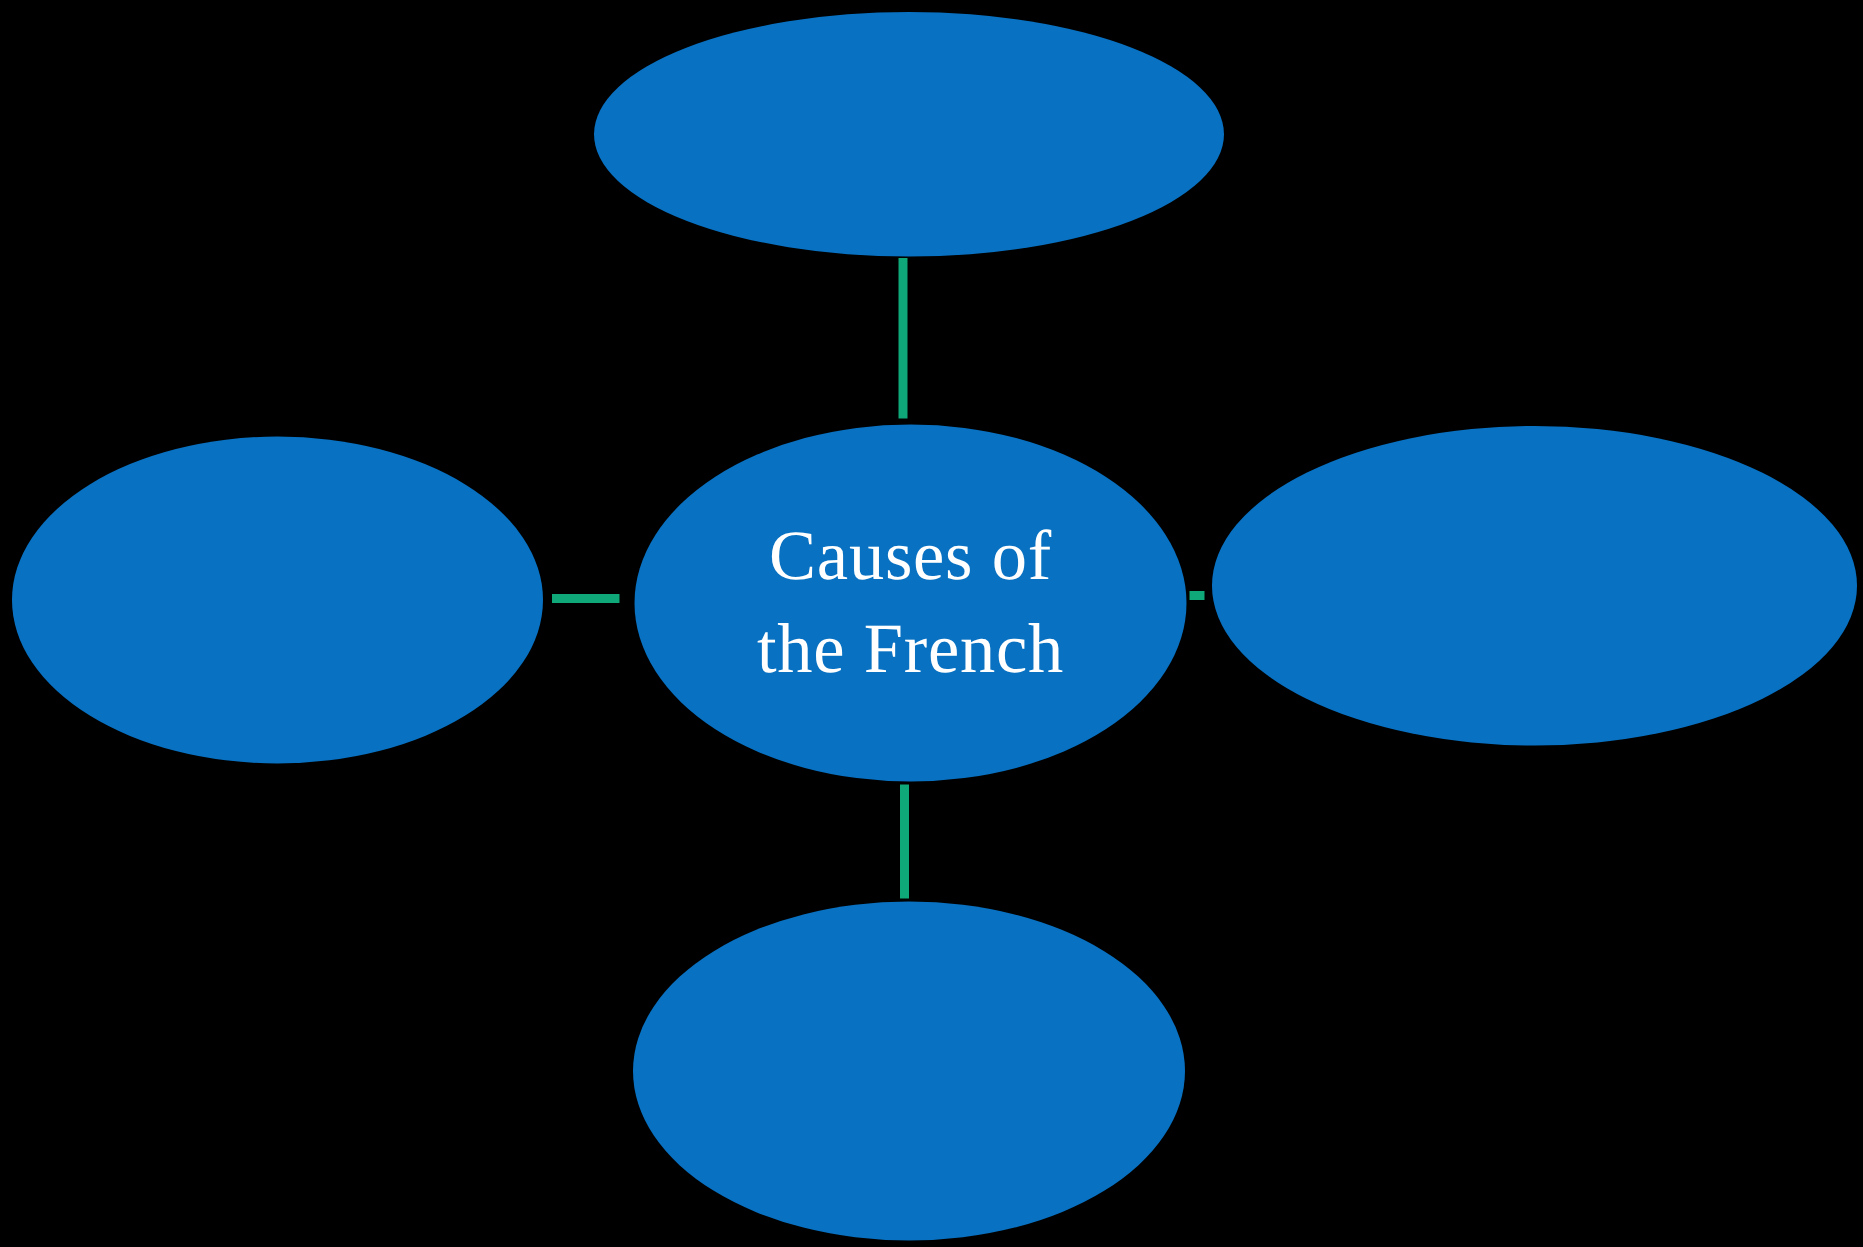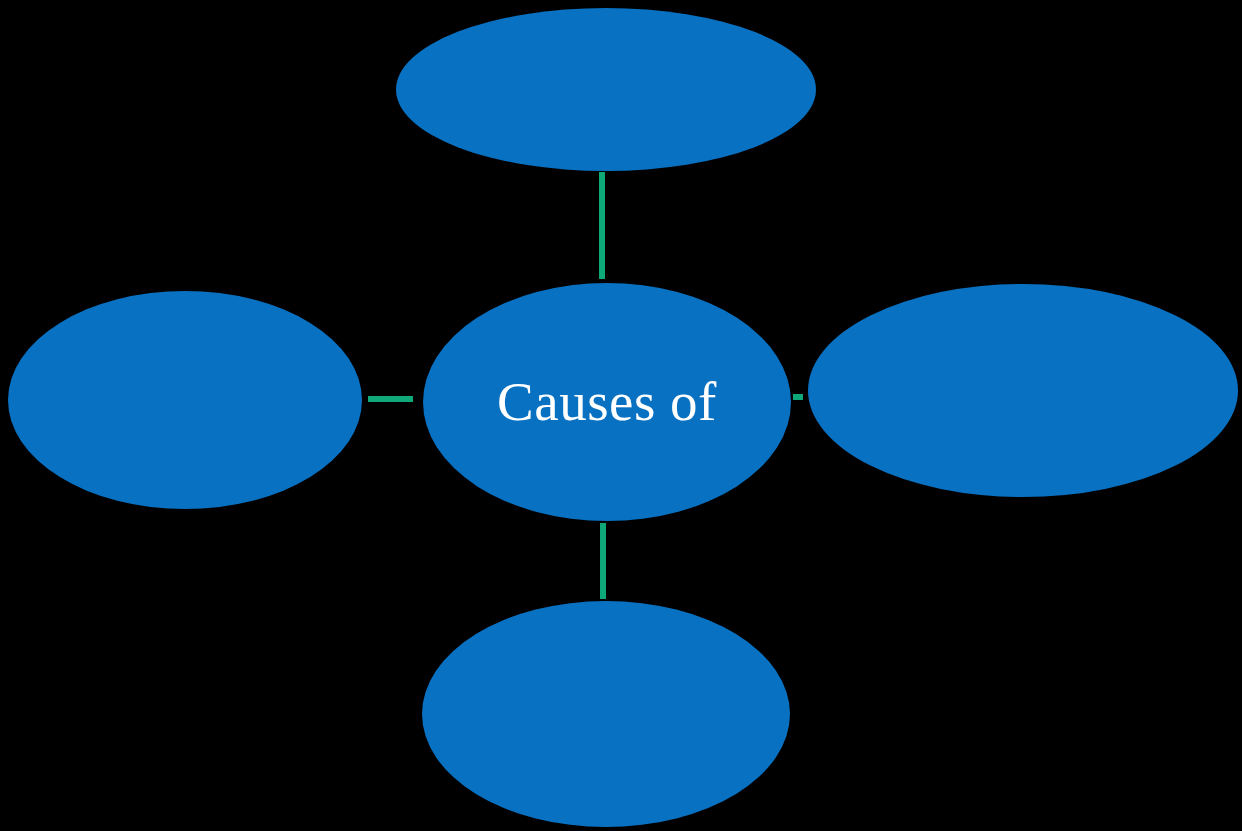--- a/index.html
+++ b/index.html
@@ -32,21 +32,21 @@
     align-items: center;
     justify-content: center;
   }
   .node-top    { left: 396px; top: 8px;   width: 420px; height: 163px; }
   .node-left   { left: 8px;   top: 291px; width: 354px; height: 218px; }
   .node-center { left: 423px; top: 283px; width: 368px; height: 238px; }
   .node-right  { left: 808px; top: 284px; width: 430px; height: 213px; }
   .node-bottom { left: 422px; top: 601px; width: 368px; height: 226px; }
   .center-label {
     color: var(--text);
-    font-size: 55px;
+    font-size: 47px;
     line-height: 62px;
     text-align: center;
     letter-spacing: 0.5px;
   }
   .connector {
     position: absolute;
     background: var(--connector);
   }
   .conn-top    { left: 599px; top: 172px; width: 6px;  height: 107px; }
   .conn-left   { left: 368px; top: 396px; width: 45px; height: 6px;  }
@@ -72,16 +72,17 @@
   <div class="node node-right">
     <span></span>
   </div>
   <div class="node node-bottom">
     <span></span>
   </div>
 
   <div class="node node-center">
     <div class="center-label">
       <div>Causes of</div>
+      <div>the French</div>
     </div>
   </div>
 
 </div>
 
 </body></html>

